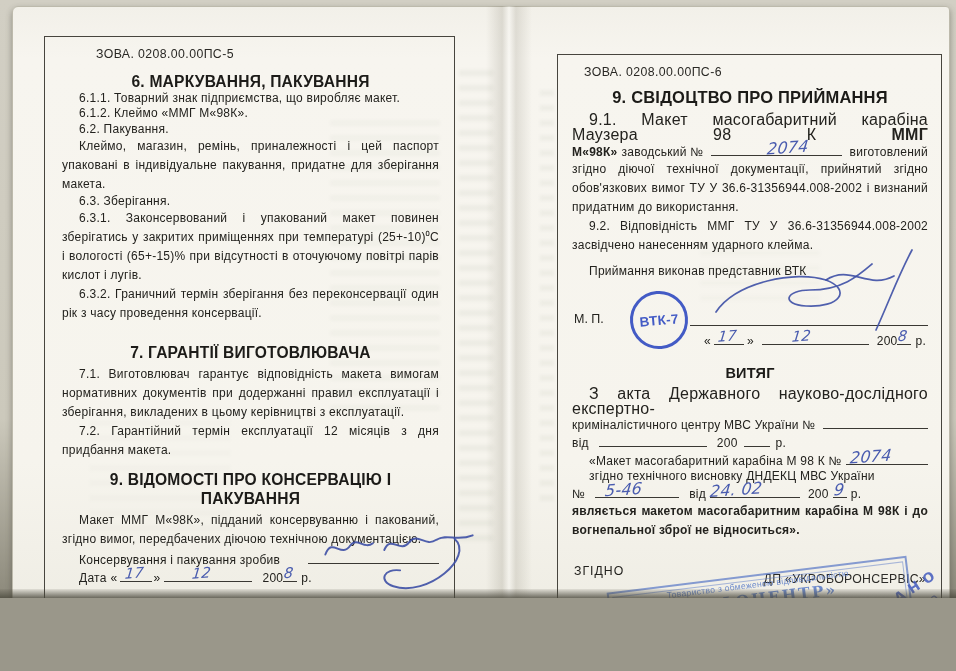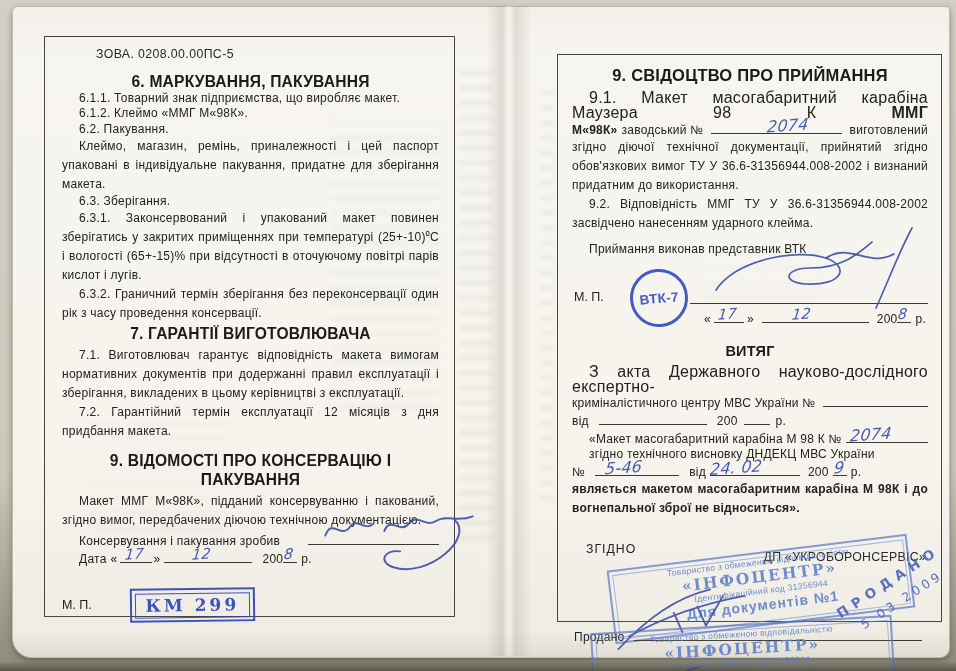--- a/index.html
+++ b/index.html
@@ -1,34 +1,34 @@
 <!DOCTYPE html>
 <html><head>
 <meta charset="utf-8">
 <style>
   html,body{margin:0;padding:0;}
   body{font-family:"Liberation Sans",sans-serif;background:#9a978a;}
-  .canvas{position:relative;width:956px;height:671px;overflow:hidden;
+  .canvas{position:relative;width:956px;height:598px;overflow:hidden;
     background:linear-gradient(180deg,#d2cfc4 0%,#ccc9bc 70%,#8e8b7d 99%);}
   .booklet{position:absolute;left:12px;top:6px;width:936px;height:650px;
     background:linear-gradient(180deg,#f2f0e9 0%,#f7f5ef 8%,#f6f4ed 70%,#eeece3 96%,#e0ddd2 100%);
     border:1px solid #bdbaac;border-radius:6px 4px 10px 20px;
     box-shadow:0 3px 6px rgba(60,58,48,.45);}
   .fold{position:absolute;left:486px;top:6px;width:46px;height:650px;
     background:linear-gradient(90deg,rgba(120,115,98,0) 0%,rgba(120,115,98,.20) 35%,rgba(255,255,255,.25) 50%,rgba(120,115,98,.18) 65%,rgba(120,115,98,0) 100%);}
   .ghost{position:absolute;filter:blur(1.4px);opacity:.5;
     background:repeating-linear-gradient(180deg,rgba(150,158,138,.20) 0 6px,rgba(0,0,0,0) 6px 15px);}
 
   .pagebox{position:absolute;border:1.6px solid #47453e;box-sizing:border-box;color:#23221e;}
   .leftbox{left:44px;top:36px;width:411px;height:581px;padding:2px 15px 0 17px;}
   .rightbox{left:557px;top:54px;width:385px;height:568px;padding:2px 13px 0 14px;overflow:visible;}
 
   .code{font-size:12.3px;letter-spacing:.4px;margin:8px 0 0 34px;color:#2a2925;}
   .h1{font-weight:bold;text-align:center;font-size:15.6px;letter-spacing:.2px;line-height:19px;color:#1c1b18;}
-  .t6{margin-top:11px;} .t7{margin-top:1px;margin-bottom:3px;} .t8{margin-top:10px;margin-bottom:3px;} .t9{margin-top:9px;margin-bottom:5px;font-size:16.5px;}
+  .t6{margin-top:11px;} .t7{margin-top:20px;margin-bottom:3px;} .t8{margin-top:10px;margin-bottom:3px;} .t9{margin-top:9px;margin-bottom:5px;font-size:16.5px;}
   .p{font-size:12px;line-height:19px;letter-spacing:.25px;text-align:justify;text-indent:17px;margin:0;}
   .pl{line-height:15.35px;}
   .jl{font-size:16px;line-height:15.35px;letter-spacing:.25px;text-align:justify;text-align-last:justify;text-indent:17px;}
   .fl{display:flex;align-items:baseline;font-size:12px;line-height:15.6px;letter-spacing:.25px;}
   .b{font-weight:bold;}
   .bl{display:inline-block;border-bottom:1.15px solid #3a3833;height:12px;position:relative;vertical-align:-2px;}
   .grow{flex:1 1 auto;}
   .hw{position:absolute;white-space:nowrap;color:#3c50aa;font-style:italic;
       font-family:"DejaVu Sans",sans-serif;font-size:14.5px;bottom:-1px;left:10px;
       transform:rotate(-4deg) skewX(-10deg);opacity:.92;}
@@ -124,20 +124,21 @@
 
     <div class="mprow">
       <span>М. П.</span>
       <span class="km">
         <span>КМ 299</span>
       </span>
     </div>
   </div>
 
   <div class="pagebox rightbox">
+    <div class="code" style="margin-left:12px;">ЗОВА. 0208.00.00ПС-6</div>
 
     <div class="h1 t9">9. СВІДОЦТВО ПРО ПРИЙМАННЯ</div>
 
     <div class="jl"><span>9.1. Макет масогабаритний карабіна Маузера 98 К</span> <span class="b">ММГ</span></div>
 
     <div class="fl">
       <span class="b">М«98К»</span>
       <span style="margin-left:4px;">заводський №</span>
       <span class="bl grow" style="margin:0 8px;">
         <i class="hw big" style="left:56px;">2074</i>
@@ -212,21 +213,21 @@
       </span>
       <span>200</span>
       <span class="bl" style="width:14px;margin:0 4px;">
         <i class="hw big" style="left:1px;">9</i>
       </span>
       <span>р.</span>
     </div>
     <div class="p b" style="text-indent:0;">являється макетом масогабаритним карабіна М 98К і до вогнепальної зброї не відноситься».</div>
 
     <div class="botwrap">
-      <span style="position:absolute;left:2px;top:16px;letter-spacing:1px;margin-left:12px;">ЗГІДНО</span>
+      <span style="position:absolute;left:2px;top:16px;letter-spacing:1px;">ЗГІДНО</span>
       <span style="position:absolute;right:2px;top:24px;letter-spacing:.3px;">ДП «УКРОБОРОНСЕРВІС»</span>
 
       <div class="info" style="left:38px;top:26px;transform:rotate(-7deg);">
         <span class="s">Товариство з обмеженою відповідальністю</span>
         <span class="n">«ІНФОЦЕНТР»</span>
         <span class="s">Ідентифікаційний код 31356944</span>
         <span class="d">Для документів №1</span>
       </div>
       <svg class="sig" viewBox="0 0 150 90" style="left:40px;top:40px;width:160px;height:96px;">
         <path d="M6 78 C34 48 60 30 92 22 M16 66 C52 46 92 34 124 28 M58 44 L66 62 M80 38 L88 56 L104 28"></path>

